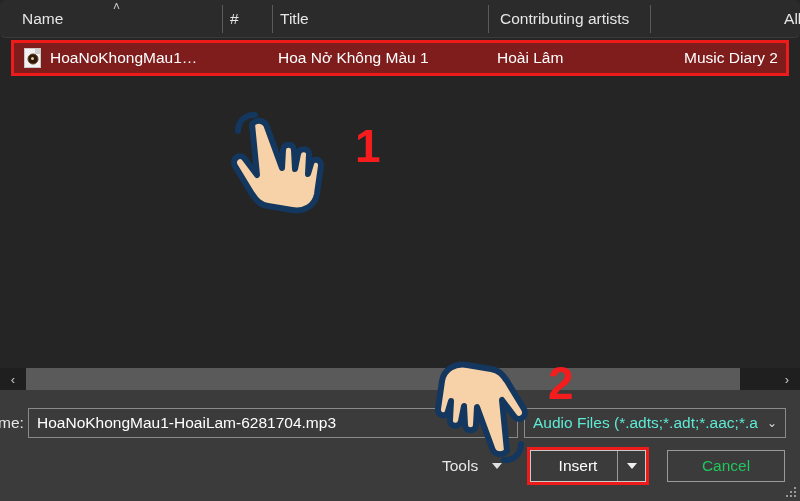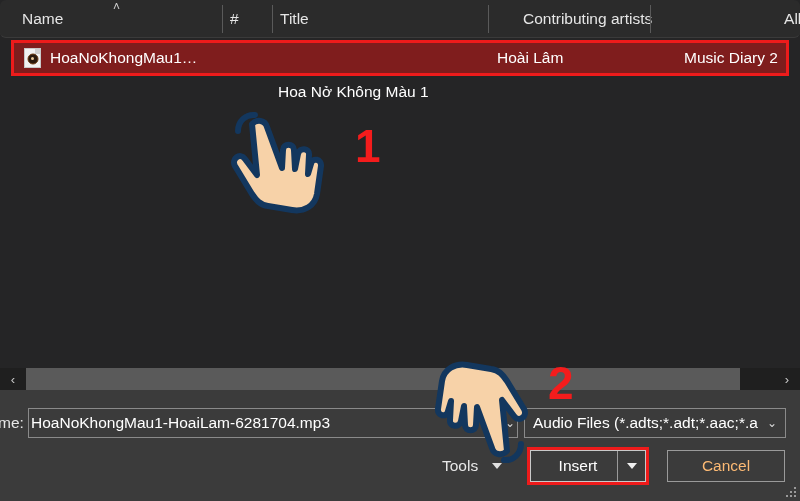--- a/index.html
+++ b/index.html
@@ -132,41 +132,41 @@
     position: absolute; left: -2px; top: 414px;
     color: #e8e8e8; font-size: 15.5px;
     white-space: nowrap;
   }
   .fn-input {
     position: absolute; left: 28px; top: 408px;
     width: 490px; height: 30px;
     background: #3b3b3b;
     border: 1px solid #8a8a8a;
     display: flex; align-items: center;
-    padding: 0 2px;
+    padding: 0 8px;
   }
   .fn-input .val {
     color: #ffffff; font-size: 15.5px;
     white-space: nowrap; overflow: hidden;
     flex: 1;
   }
   .caret-dn {
     color: #d8d8d8; font-size: 12px;
     margin-left: 6px;
   }
   .ft-input {
     position: absolute; left: 524px; top: 408px;
     width: 262px; height: 30px;
     background: #3b3b3b;
     border: 1px solid #8a8a8a;
     display: flex; align-items: center;
     padding: 0 8px;
   }
   .ft-input .val {
-    color: #ffffff; font-size: 15.5px;
+    color: #5eead4; font-size: 15.5px;
     white-space: nowrap; overflow: hidden;
     flex: 1;
   }
 
   
   .tools-btn {
     position: absolute; left: 438px; top: 450px;
     height: 32px;
     display: flex; align-items: center; gap: 14px;
     color: #e8e8e8; font-size: 15.5px;
@@ -205,21 +205,21 @@
     border-left: 5px solid transparent;
     border-right: 5px solid transparent;
     border-top: 6px solid #f0f0f0;
   }
   .cancel-btn {
     position: absolute; left: 667px; top: 450px;
     width: 118px; height: 32px;
     background: #3b3b3b;
     border: 1px solid #9a9a9a;
     display: flex; align-items: center; justify-content: center;
-    color: #fdba74; font-size: 15.5px;
+    color: #22c55e; font-size: 15.5px;
   }
 
   
   .step-num {
     position: absolute;
     color: #f41c1c;
     font-weight: bold;
     font-size: 46px;
     line-height: 1;
     font-family: "Liberation Sans", sans-serif;
@@ -246,42 +246,42 @@
     <div class="cell" style="left:222px;width:50px;">
       <span>#</span>
     </div>
 
     <div class="col-divider" style="left:272px;"></div>
     <div class="cell" style="left:272px;width:216px;">
       <span>Title</span>
     </div>
 
     <div class="col-divider" style="left:488px;"></div>
-    <div class="cell" style="left:515px;width:162px;">
+    <div class="cell" style="left:492px;width:162px;">
       <span>Contributing artists</span>
     </div>
 
     <div class="col-divider" style="left:650px;"></div>
     <div class="cell" style="left:650px;width:178px;justify-content:flex-end;">
       <span>Album</span>
     </div>
   </div>
 
   <div class="list-area">
 
     <div class="row">
       <div class="cell" style="left:10px;width:200px;gap:9px;">
         <span class="file-icon">
           <span class="fold"></span>
           <span class="disc"></span>
         </span>
         <span>HoaNoKhongMau1…</span>
       </div>
       <div class="cell" style="left:212px;width:50px;"></div>
-      <div class="cell" style="left:264px;width:212px;margin-top:34px;">Hoa Nở Không Màu 1</div>
+      <div class="cell" style="left:264px;width:212px;">Hoa Nở Không Màu 1</div>
       <div class="cell" style="left:483px;width:158px;text-align:right;">Hoài Lâm</div>
       <div class="cell" style="left:644px;width:140px;margin-left:26px;">Music Diary 2</div>
     </div>
 
     <div class="row-highlight"></div>
 
     <svg class="cursor-hand" style="left:216px;top:64px;" width="112" height="112" viewBox="0 0 112 112">
       <path d="M22 29 C22 19, 30 12, 39 13" fill="none" stroke="#13375e" stroke-width="6" stroke-linecap="round"></path>
       <path d="M36 22
                C41 17, 49 18, 51 25

